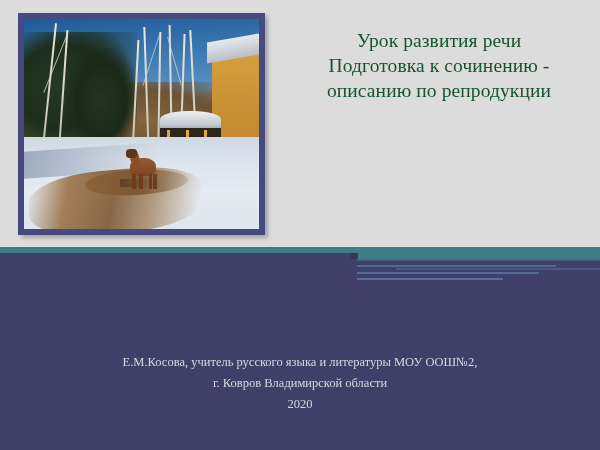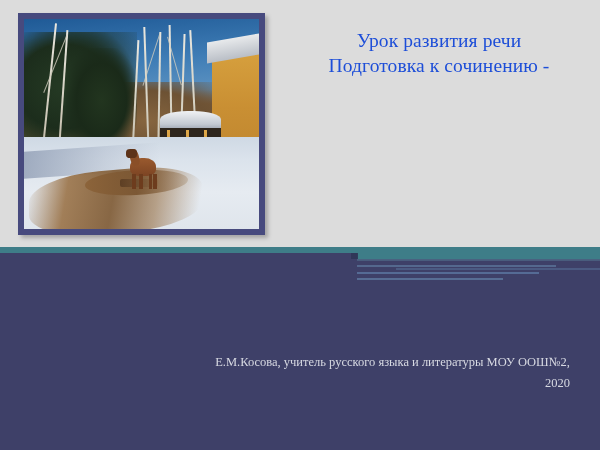--- a/index.html
+++ b/index.html
@@ -210,41 +210,41 @@
     border-radius: 2px;
   }
 
   
   .title-block {
     position: absolute;
     left: 286px;
     top: 28px;
     width: 306px;
     text-align: center;
-    color: #1d4ed8;
+    color: #14532d;
     font-family: "Liberation Serif", "DejaVu Serif", serif;
     font-size: 19.5px;
     line-height: 25px;
     letter-spacing: .1px;
   }
   .title-line { display: block; white-space: nowrap; }
 
   
   .footer-block {
     position: absolute;
     left: 30px;
     top: 352px;
     width: 540px;
     text-align: center;
     color: #d7d9e2;
     font-family: "Liberation Serif", "DejaVu Serif", serif;
     font-size: 12.5px;
     line-height: 21px;
   }
-  .footer-line { display: block; text-align: right; }
+  .footer-line { display: block; }
 </style>
 </head>
 <body>
 
 <div id="slide">
 
   <div class="band-top"></div>
   <div class="band-teal"></div>
   <div class="band-navy"></div>
   <div class="navy-overlap"></div>
@@ -298,20 +298,22 @@
       <div class="p-horse-leg" style="left:46%;"></div>
       <div class="p-horse-leg" style="left:49%;"></div>
       <div class="p-horse-leg" style="left:53%;"></div>
       <div class="p-horse-leg" style="left:55%;"></div>
     </div>
   </div>
 
   <div class="title-block">
     <span class="title-line">Урок развития речи</span>
     <span class="title-line">Подготовка к сочинению -</span>
+    <span class="title-line">описанию по репродукции</span>
   </div>
 
   <div class="footer-block">
     <span class="footer-line">Е.М.Косова, учитель русского языка и литературы  МОУ ООШ№2,</span>
+    <span class="footer-line">г. Ковров Владимирской области</span>
     <span class="footer-line">2020</span>
   </div>
 
 </div>
 
 </body></html>

